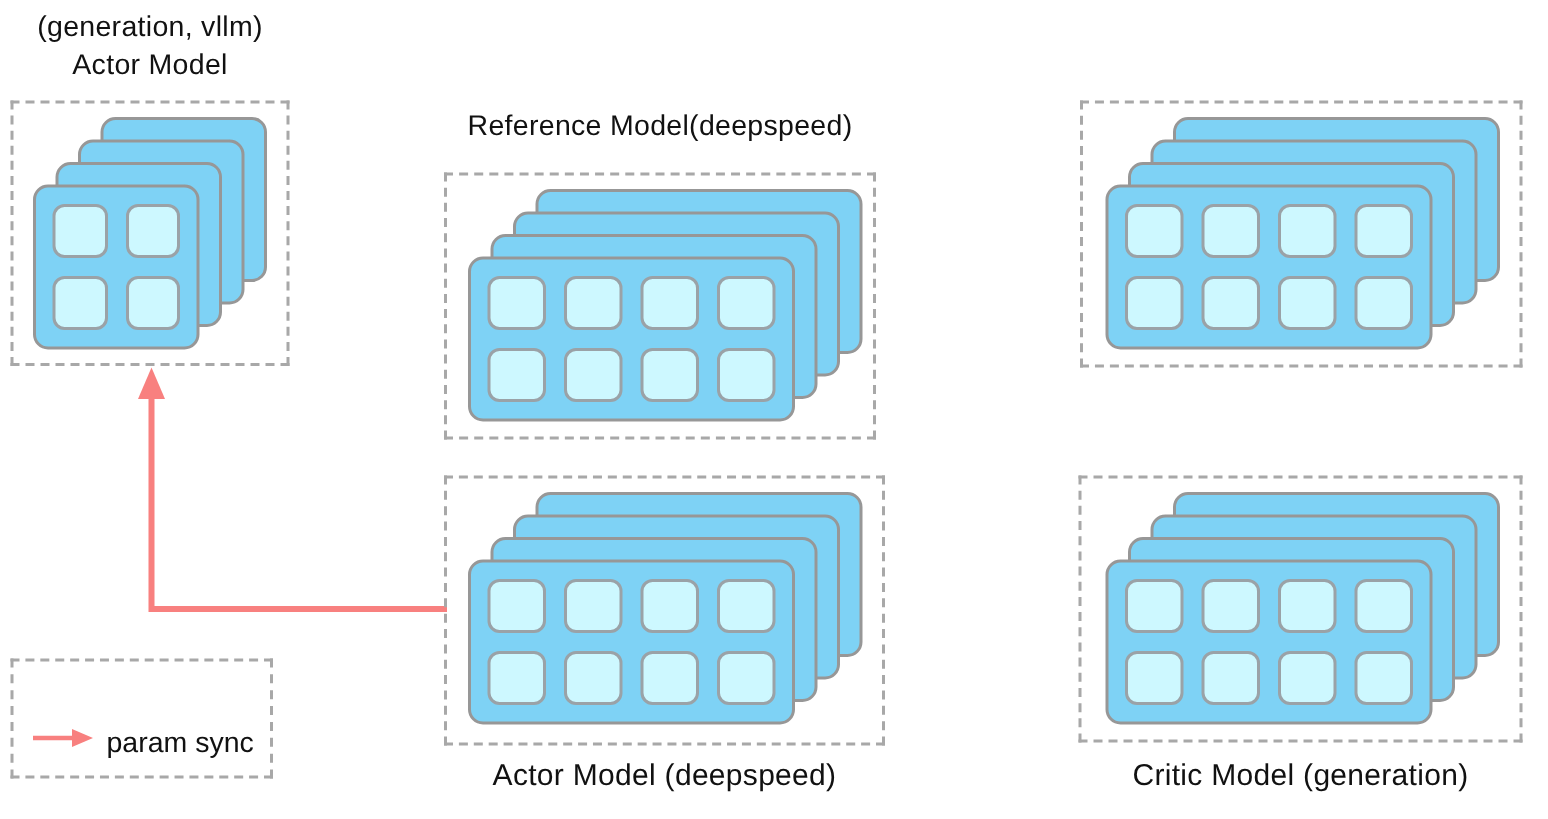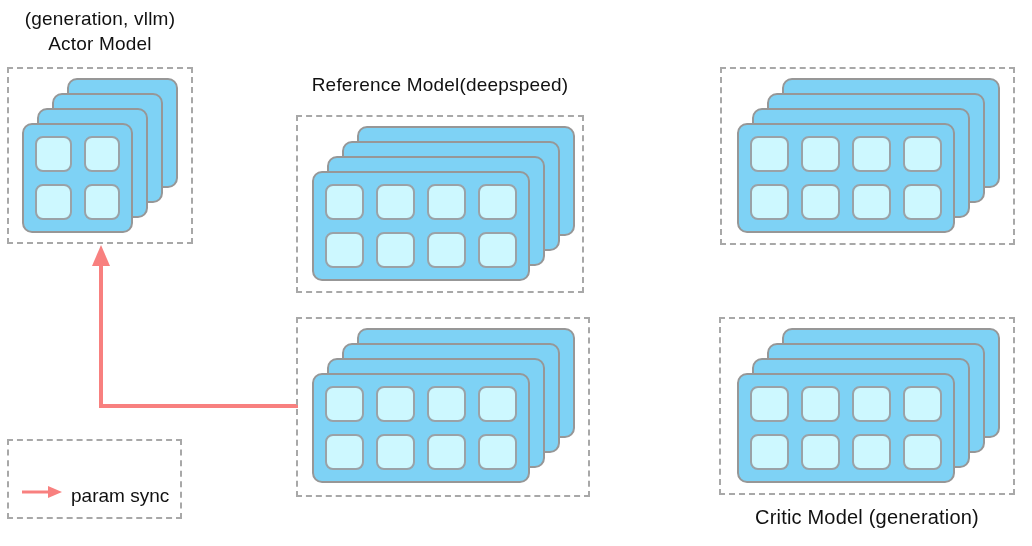--- a/index.html
+++ b/index.html
@@ -124,20 +124,21 @@
           <div class="cell"></div>
           <div class="cell"></div>
           <div class="cell"></div>
           <div class="cell"></div>
           <div class="cell"></div>
           <div class="cell"></div>
           <div class="cell"></div>
         </div>
       </div>
   </div>
+  <div class="title" style="left:0;top:188px;width:294px;font-size:20px;">Actor Model (deepspeed)</div>
 </div>
 
 <div class="group" style="left:719px;top:317px;width:296px;height:229px;">
   <div class="dashed-box" style="left:0;top:0;width:296px;height:178px;">
     <div class="stack" style="left:16px;top:54px;width:218px;height:110px;">
         <div class="card" style="transform: translate(45px, -45px); z-index: 1;"></div>
         <div class="card" style="transform: translate(30px, -30px); z-index: 2;"></div>
         <div class="card" style="transform: translate(15px, -15px); z-index: 3;"></div>
         <div class="card front" style="transform: translate(0px, 0px); z-index: 4; grid-template-columns: repeat(4, 1fr);">
           <div class="cell"></div>

